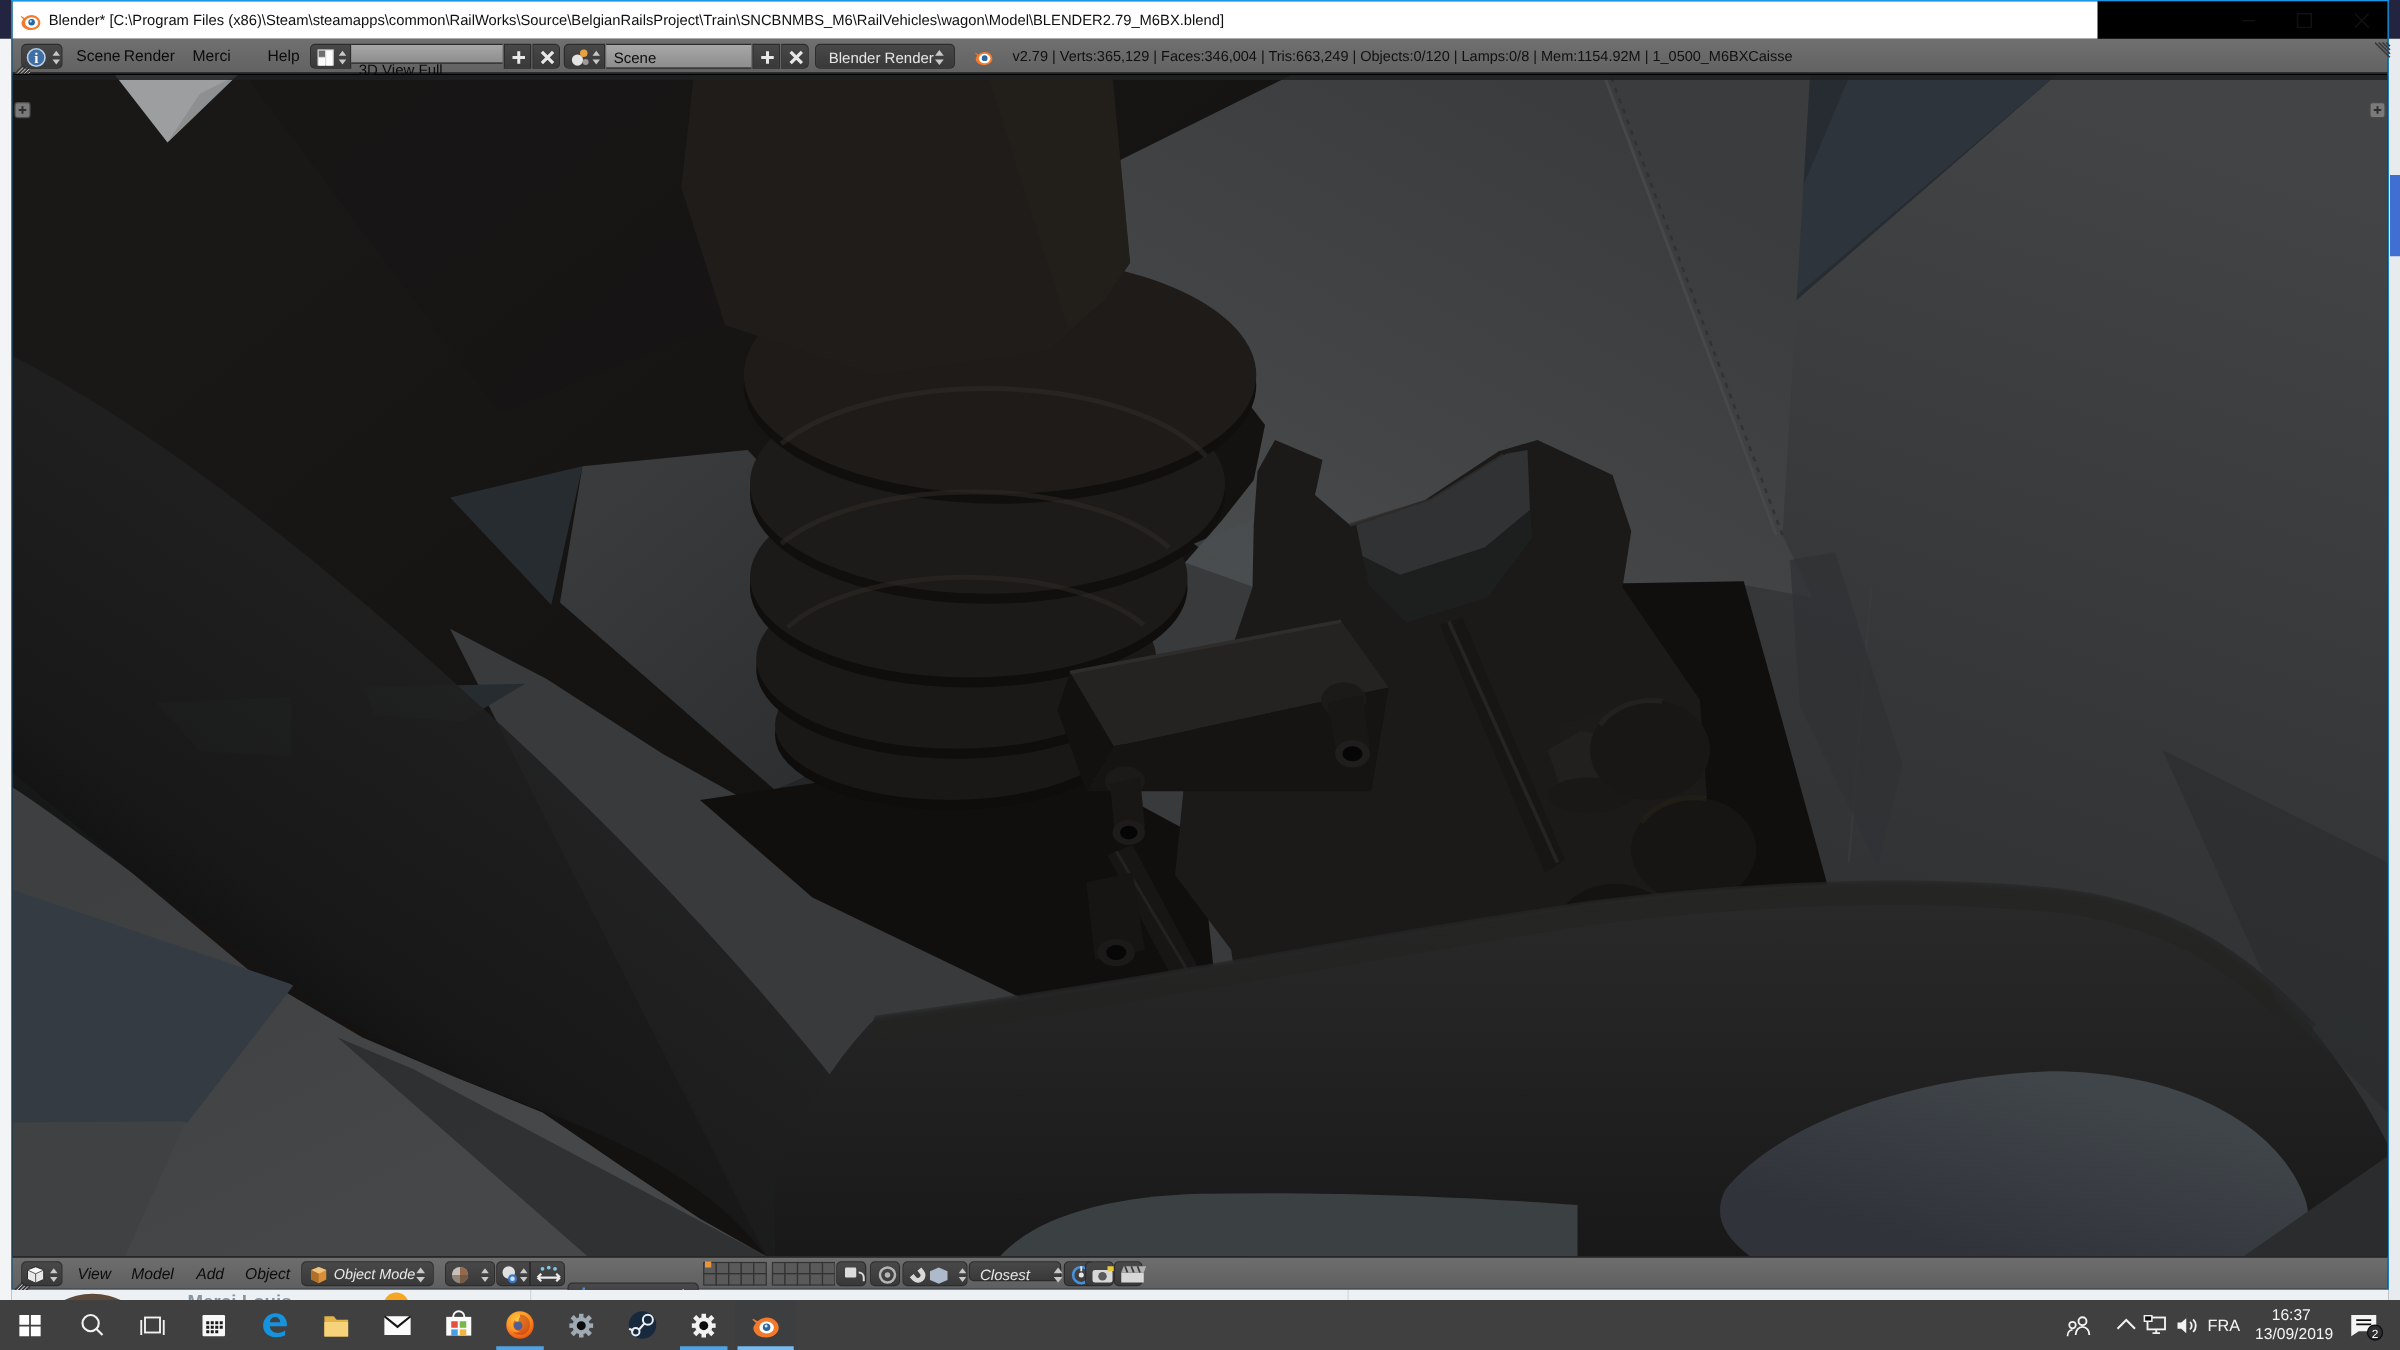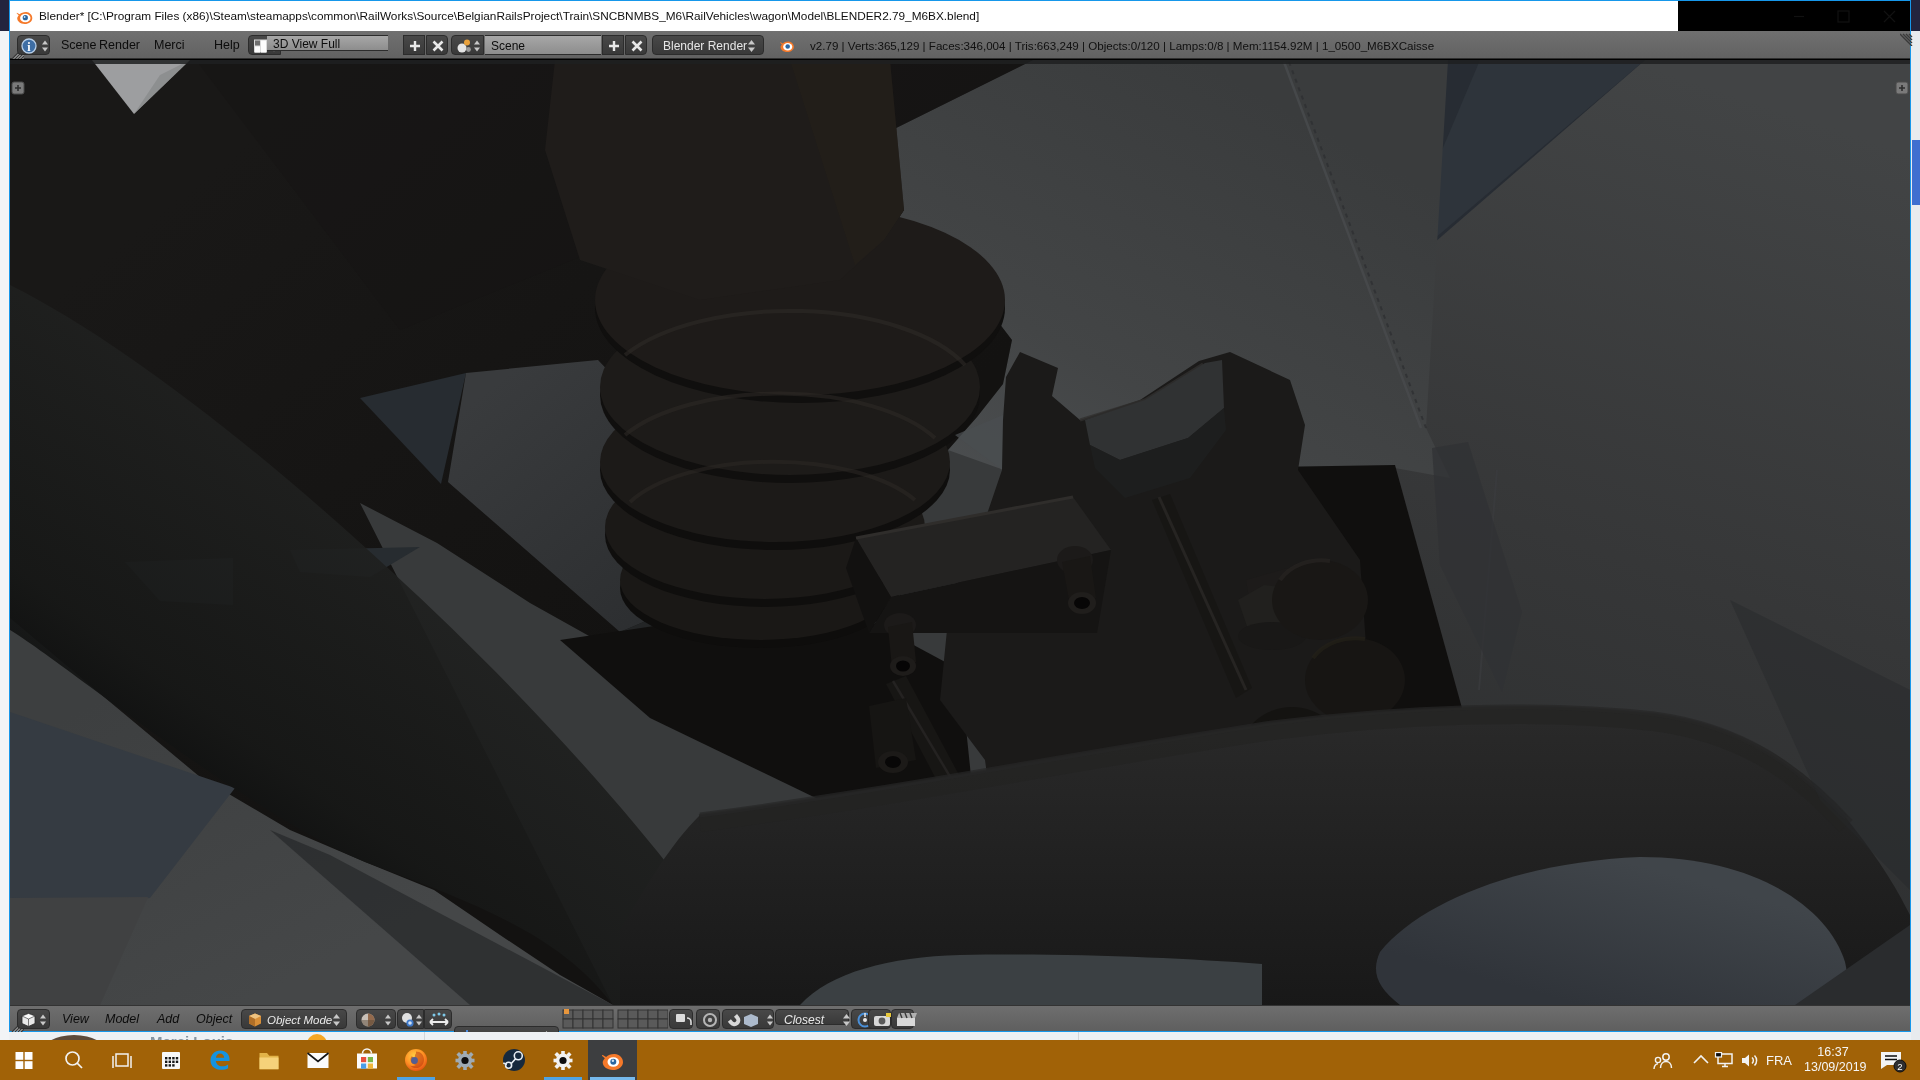--- a/index.html
+++ b/index.html
@@ -25,21 +25,21 @@
   .menu { font-size:12.5px; color:#0c0c0c; }
   .wdg { position:absolute; background:linear-gradient(#484848,#393939); border:1px solid #2c2c2c; border-radius:4px; }
   .combofield { position:absolute; background:linear-gradient(#a7a7a7,#8d8d8d); border-top:1px solid #2c2c2c; border-bottom:1px solid #2c2c2c; font-size:12px; color:#0c0c0c; }
   
   #vp { left:10px; top:60px; width:1900px; height:945px; }
   
   #bheader { left:10px; top:1005px; width:1900px; height:26px; background:linear-gradient(#6e6e6e,#5f5f5f); border-top:1px solid #333;font-style:italic; }
   
   #chatstrip { left:9px; top:1032px; width:1902px; height:8px; background:#eef1f4; overflow:hidden; }
   
-  #taskbar { left:0; top:1040px; width:1920px; height:40px; background:#a16207; }
+  #taskbar { left:0; top:1040px; width:1920px; height:40px; background:#404040; }
   .ticon { position:absolute; top:0; width:48px; height:40px; }
   .tray { position:absolute; color:#f5f5f5; }
 </style>
 </head>
 <body>
 <div id="stage">
   <div id="behindL" class="abs"></div>
   <div id="behindLtop" class="abs"></div>
   <div id="behindR" class="abs"></div>
   <div id="behindRtop" class="abs"></div>
@@ -88,21 +88,21 @@
     <div class="wdg" style="left:238px;top:4px;width:33px;height:20px;border-radius:4px 0 0 4px">
       <svg width="33" height="20" viewBox="0 0 33 20">
         <rect x="5" y="3.5" width="13" height="13" fill="#d9d9d9"></rect>
         <rect x="6" y="4.5" width="5" height="5" fill="#6f6f6f"></rect>
         <rect x="6" y="10.5" width="5" height="6" fill="#fdfdfd"></rect>
         <rect x="12" y="4.5" width="5" height="12" fill="#fdfdfd"></rect>
         <path d="M22 8.5 L25 4.5 L28 8.5 Z" fill="#c8c8c8"></path>
         <path d="M22 11.5 L25 15.5 L28 11.5 Z" fill="#c8c8c8"></path>
       </svg>
     </div>
-    <div class="combofield" style="left:257px;top:4px;width:121px;height:16px;padding:1px 0 0 6px">3D View Full</div>
+    <div class="combofield" style="left:271px;top:4px;width:121px;height:16px;padding:13px 0 0 6px">3D View Full</div>
     <div class="wdg" style="left:393px;top:4px;width:22px;height:20px;border-radius:0">
       <svg width="22" height="20" viewBox="0 0 22 20">
           <path d="M11 5 V15 M6 10 H16" stroke="#e8e8e8" stroke-width="2.4"></path>
         </svg>
     </div>
     <div class="wdg" style="left:416px;top:4px;width:22px;height:20px;border-radius:0 4px 4px 0">
       <svg width="22" height="20" viewBox="0 0 22 20">
           <path d="M6.5 5.5 L15.5 14.5 M15.5 5.5 L6.5 14.5" stroke="#e8e8e8" stroke-width="2.6"></path>
         </svg>
     </div>

